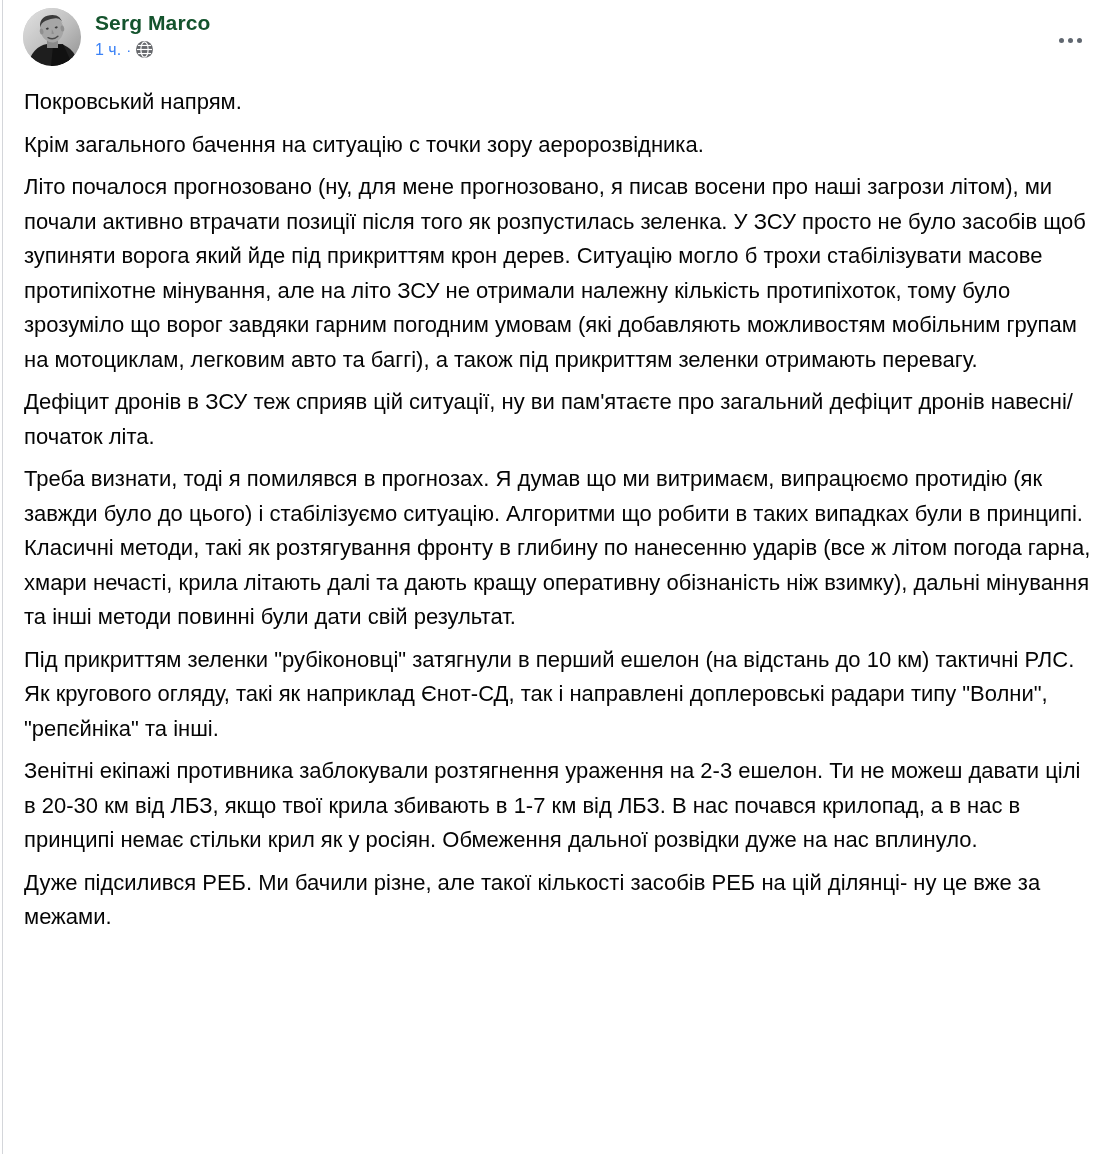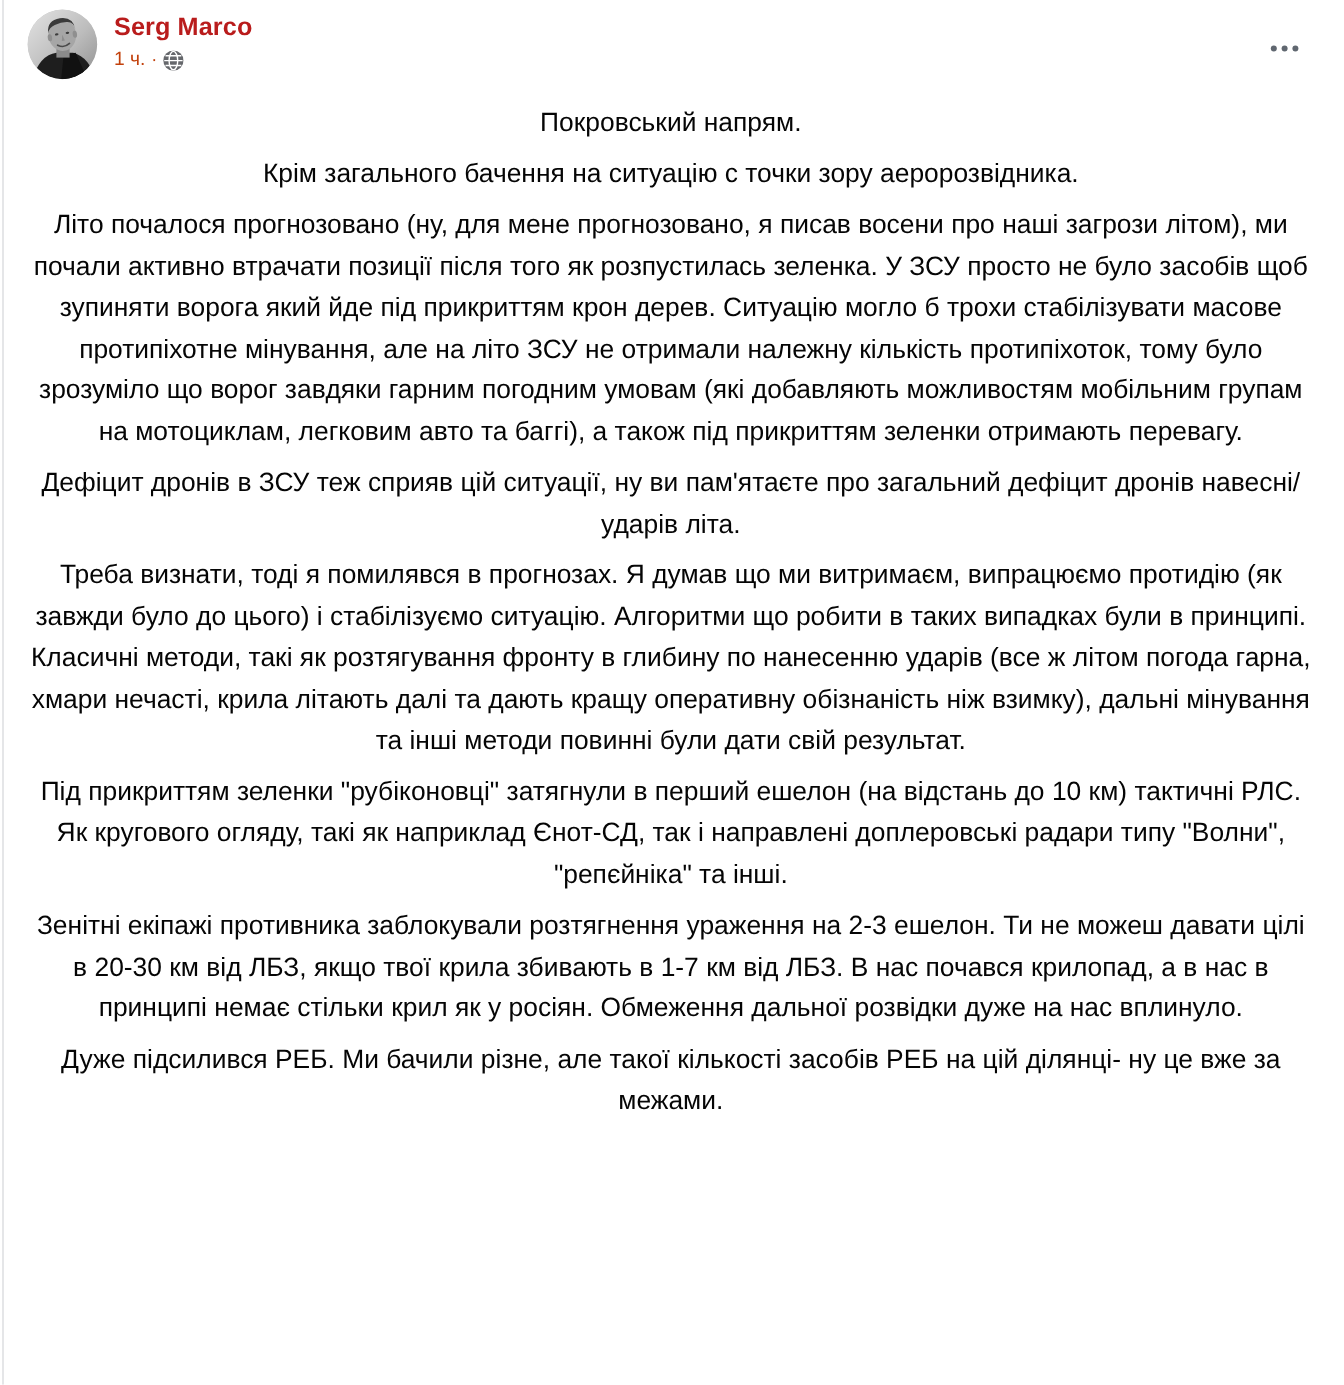--- a/index.html
+++ b/index.html
@@ -31,30 +31,30 @@
     overflow: hidden;
     flex: 0 0 auto;
     cursor: pointer;
     background: #c9c9c9;
   }
   .avatar-btn svg { display: block; }
   .header-text { margin-left: 14px; padding-top: 3px; }
   .author-name {
     font-size: 21px;
     font-weight: bold;
-    color: #b91c1c;
+    color: #14532d;
     line-height: 24px;
     letter-spacing: .1px;
     cursor: pointer;
   }
   .meta-row {
     margin-top: 6px;
     display: flex;
-    align-items: flex-end;
-    color: #c2410c;
+    align-items: flex-start;
+    color: #3b82f6;
     font-size: 16px;
     line-height: 18px;
   }
   .meta-row .timestamp { cursor: pointer; }
   .meta-row .sep { margin: 0 5px; font-size: 15px; }
   .globe { width: 17px; height: 17px; display: inline-block; }
   .more-btn {
     margin-left: auto;
     margin-top: 24px;
     margin-right: 12px;
@@ -71,21 +71,21 @@
     background: #606770;
   }
   
   .post-body {
     margin-top: 19px;
     padding: 0 26px 0 24px;
     font-size: 22px;
     line-height: 34.5px;
     color: #050505;
   }
-  .post-body p { margin: 0 0 8px 0; text-align: center; }
+  .post-body p { margin: 0 0 8px 0; }
 </style>
 </head>
 <body>
 
 <div class="card-edge"></div>
 
 <header class="post-header">
 
   <div class="avatar-btn">
 
@@ -147,18 +147,18 @@
     <span class="dot"></span>
     <span class="dot"></span>
   </div>
 
 </header>
 
 <main class="post-body">
     <p>Покровський напрям.</p>
     <p>Крім загального бачення на ситуацію с точки зору аеророзвідника.</p>
     <p>Літо почалося прогнозовано (ну, для мене прогнозовано, я писав восени про наші загрози літом), ми почали активно втрачати позиції після того як розпустилась зеленка. У ЗСУ просто не було засобів щоб зупиняти ворога який йде під прикриттям крон дерев. Ситуацію могло б трохи стабілізувати масове протипіхотне мінування, але на літо ЗСУ не отримали належну кількість протипіхоток, тому було зрозуміло що ворог завдяки гарним погодним умовам (які добавляють можливостям мобільним групам на мотоциклам, легковим авто та баггі), а також під прикриттям зеленки отримають перевагу.</p>
-    <p>Дефіцит дронів в ЗСУ теж сприяв цій ситуації, ну ви пам'ятаєте про загальний дефіцит дронів навесні/ударів літа.</p>
+    <p>Дефіцит дронів в ЗСУ теж сприяв цій ситуації, ну ви пам'ятаєте про загальний дефіцит дронів навесні/початок літа.</p>
     <p>Треба визнати, тоді я помилявся в прогнозах. Я думав що ми витримаєм, випрацюємо протидію (як завжди було до цього) і стабілізуємо ситуацію. Алгоритми що робити в таких випадках були в принципі. Класичні методи, такі як розтягування фронту в глибину по нанесенню ударів (все ж літом погода гарна, хмари нечасті, крила літають далі та дають кращу оперативну обізнаність ніж взимку), дальні мінування та інші методи повинні були дати свій результат.</p>
     <p>Під прикриттям зеленки "рубіконовці" затягнули в перший ешелон (на відстань до 10 км) тактичні РЛС. Як кругового огляду, такі як наприклад Єнот-СД, так і направлені доплеровські радари типу "Волни", "репєйніка" та інші.</p>
     <p>Зенітні екіпажі противника заблокували розтягнення ураження на 2-3 ешелон. Ти не можеш давати цілі в 20-30 км від ЛБЗ, якщо твої крила збивають в 1-7 км від ЛБЗ. В нас почався крилопад, а в нас в принципі немає стільки крил як у росіян. Обмеження дальної розвідки дуже на нас вплинуло.</p>
     <p>Дуже підсилився РЕБ. Ми бачили різне, але такої кількості засобів РЕБ на цій ділянці- ну це вже за межами.</p>
   </main>
 
 </body></html>

